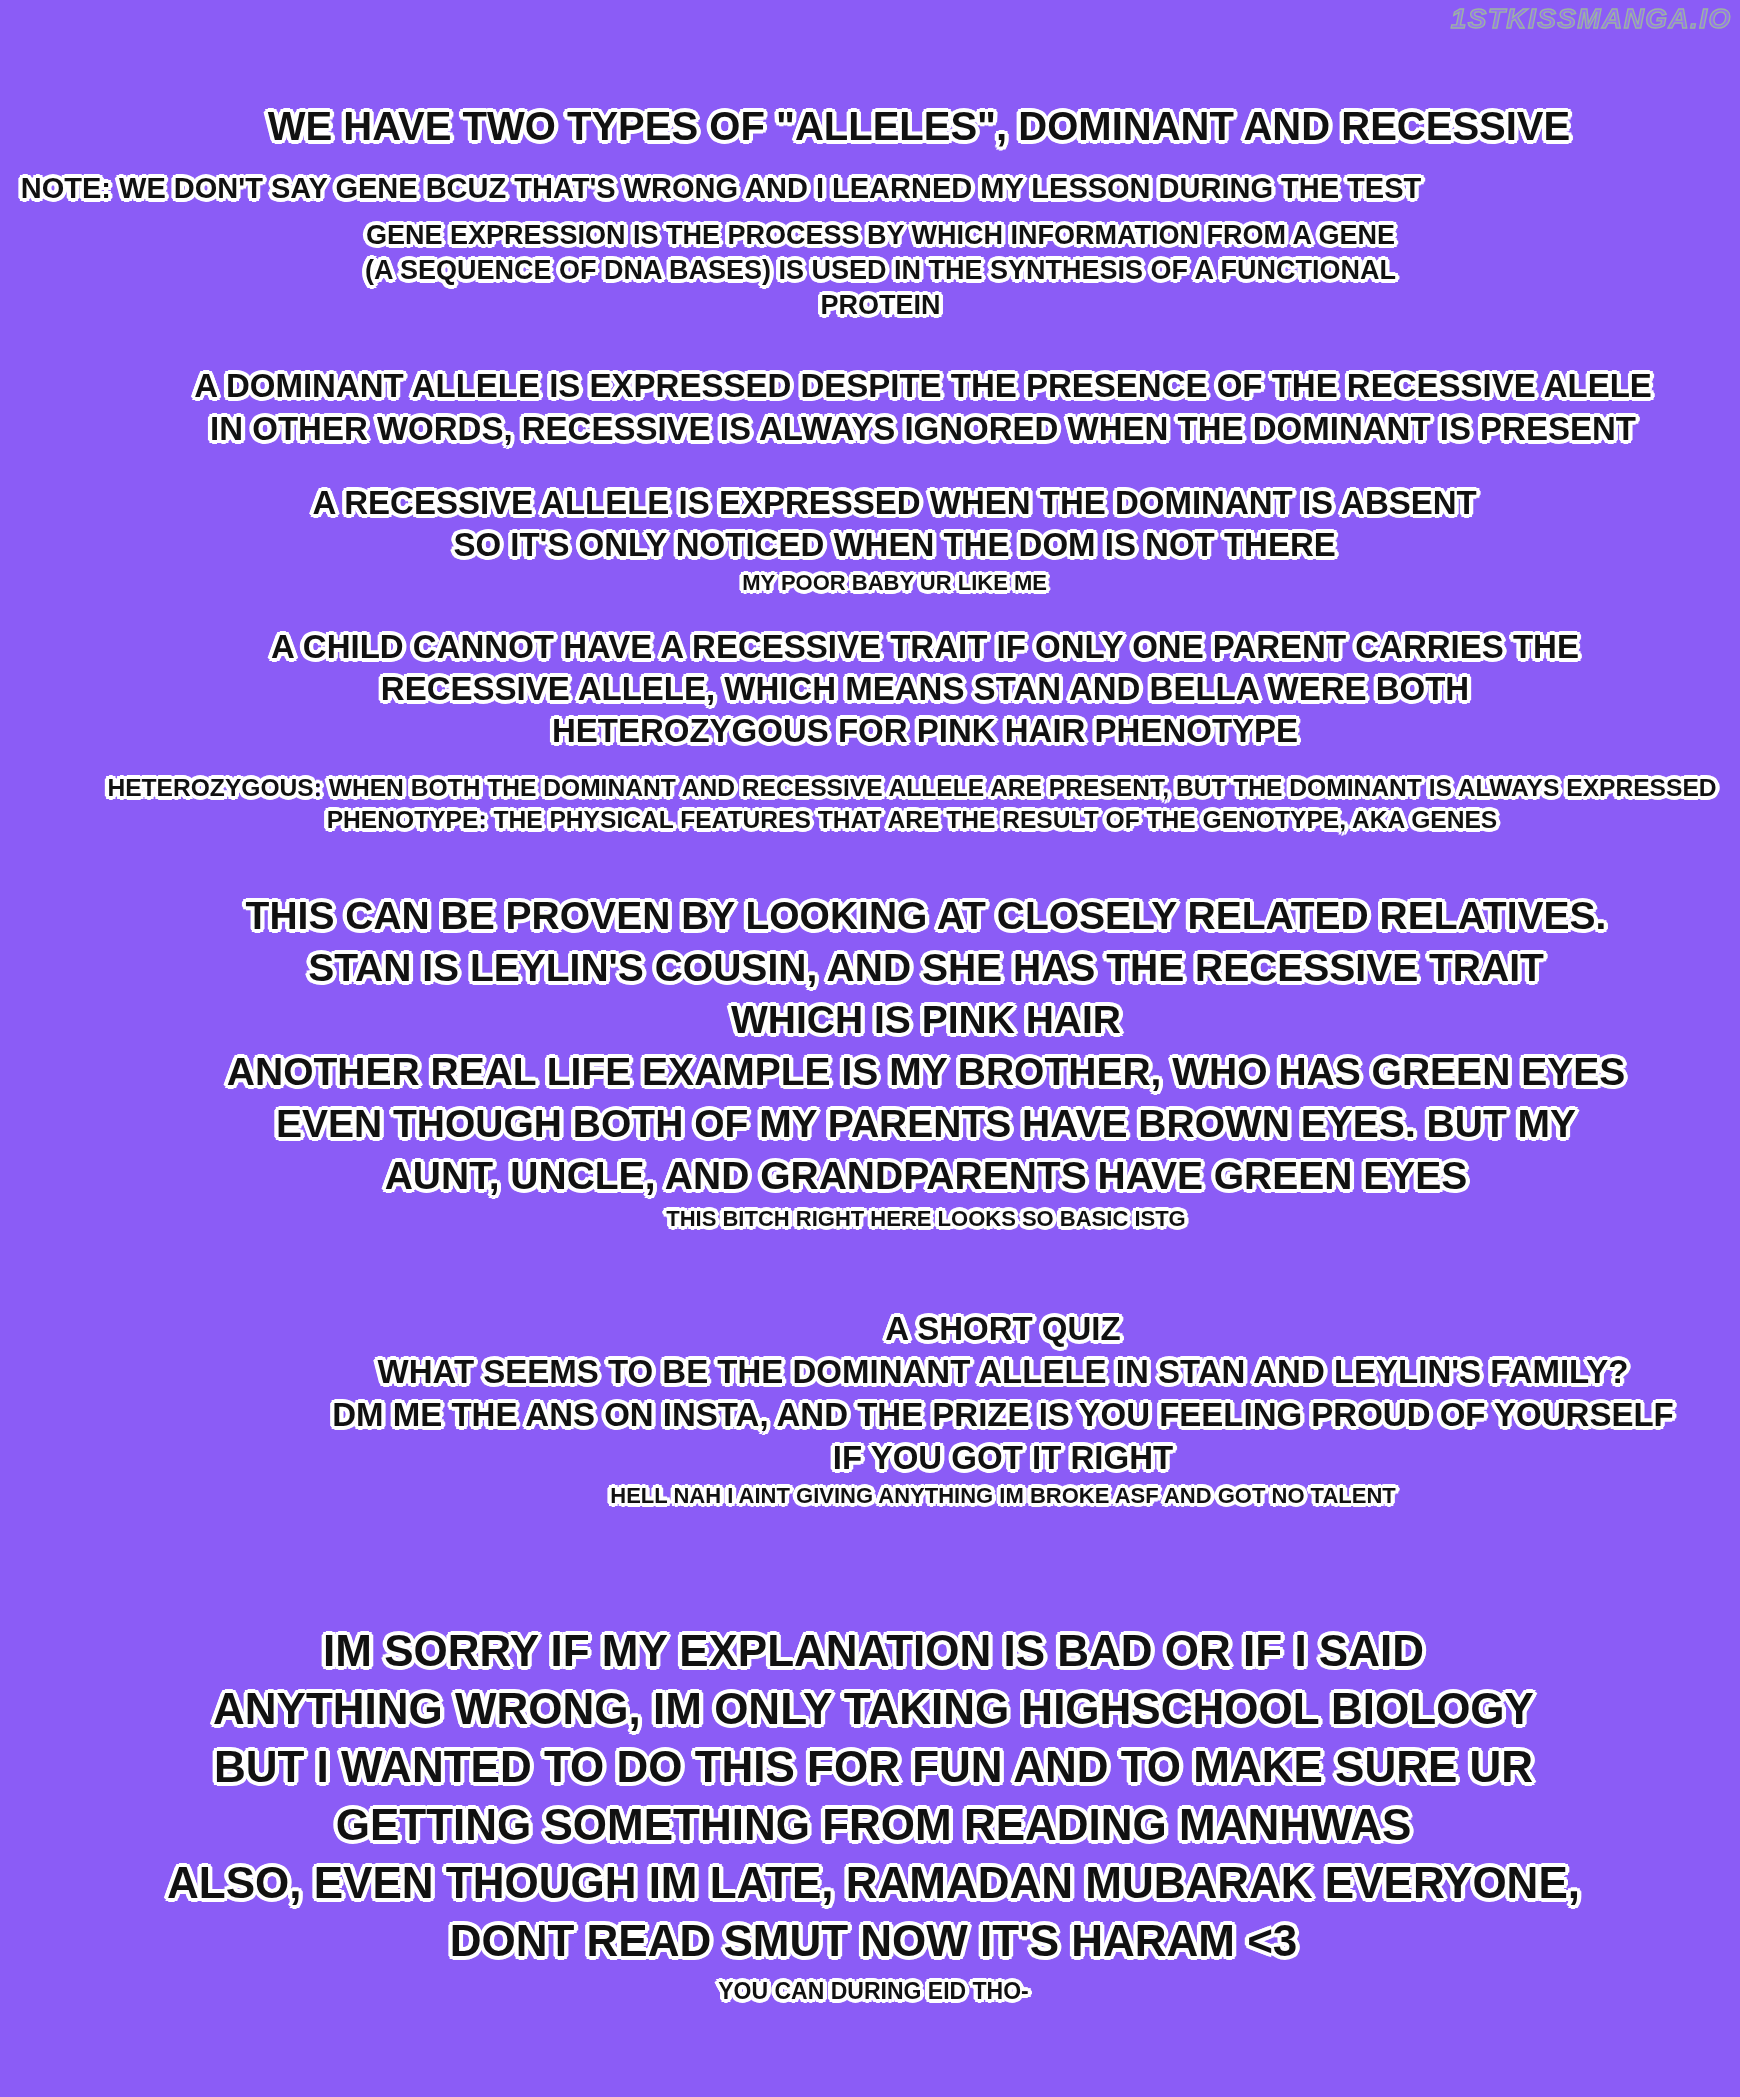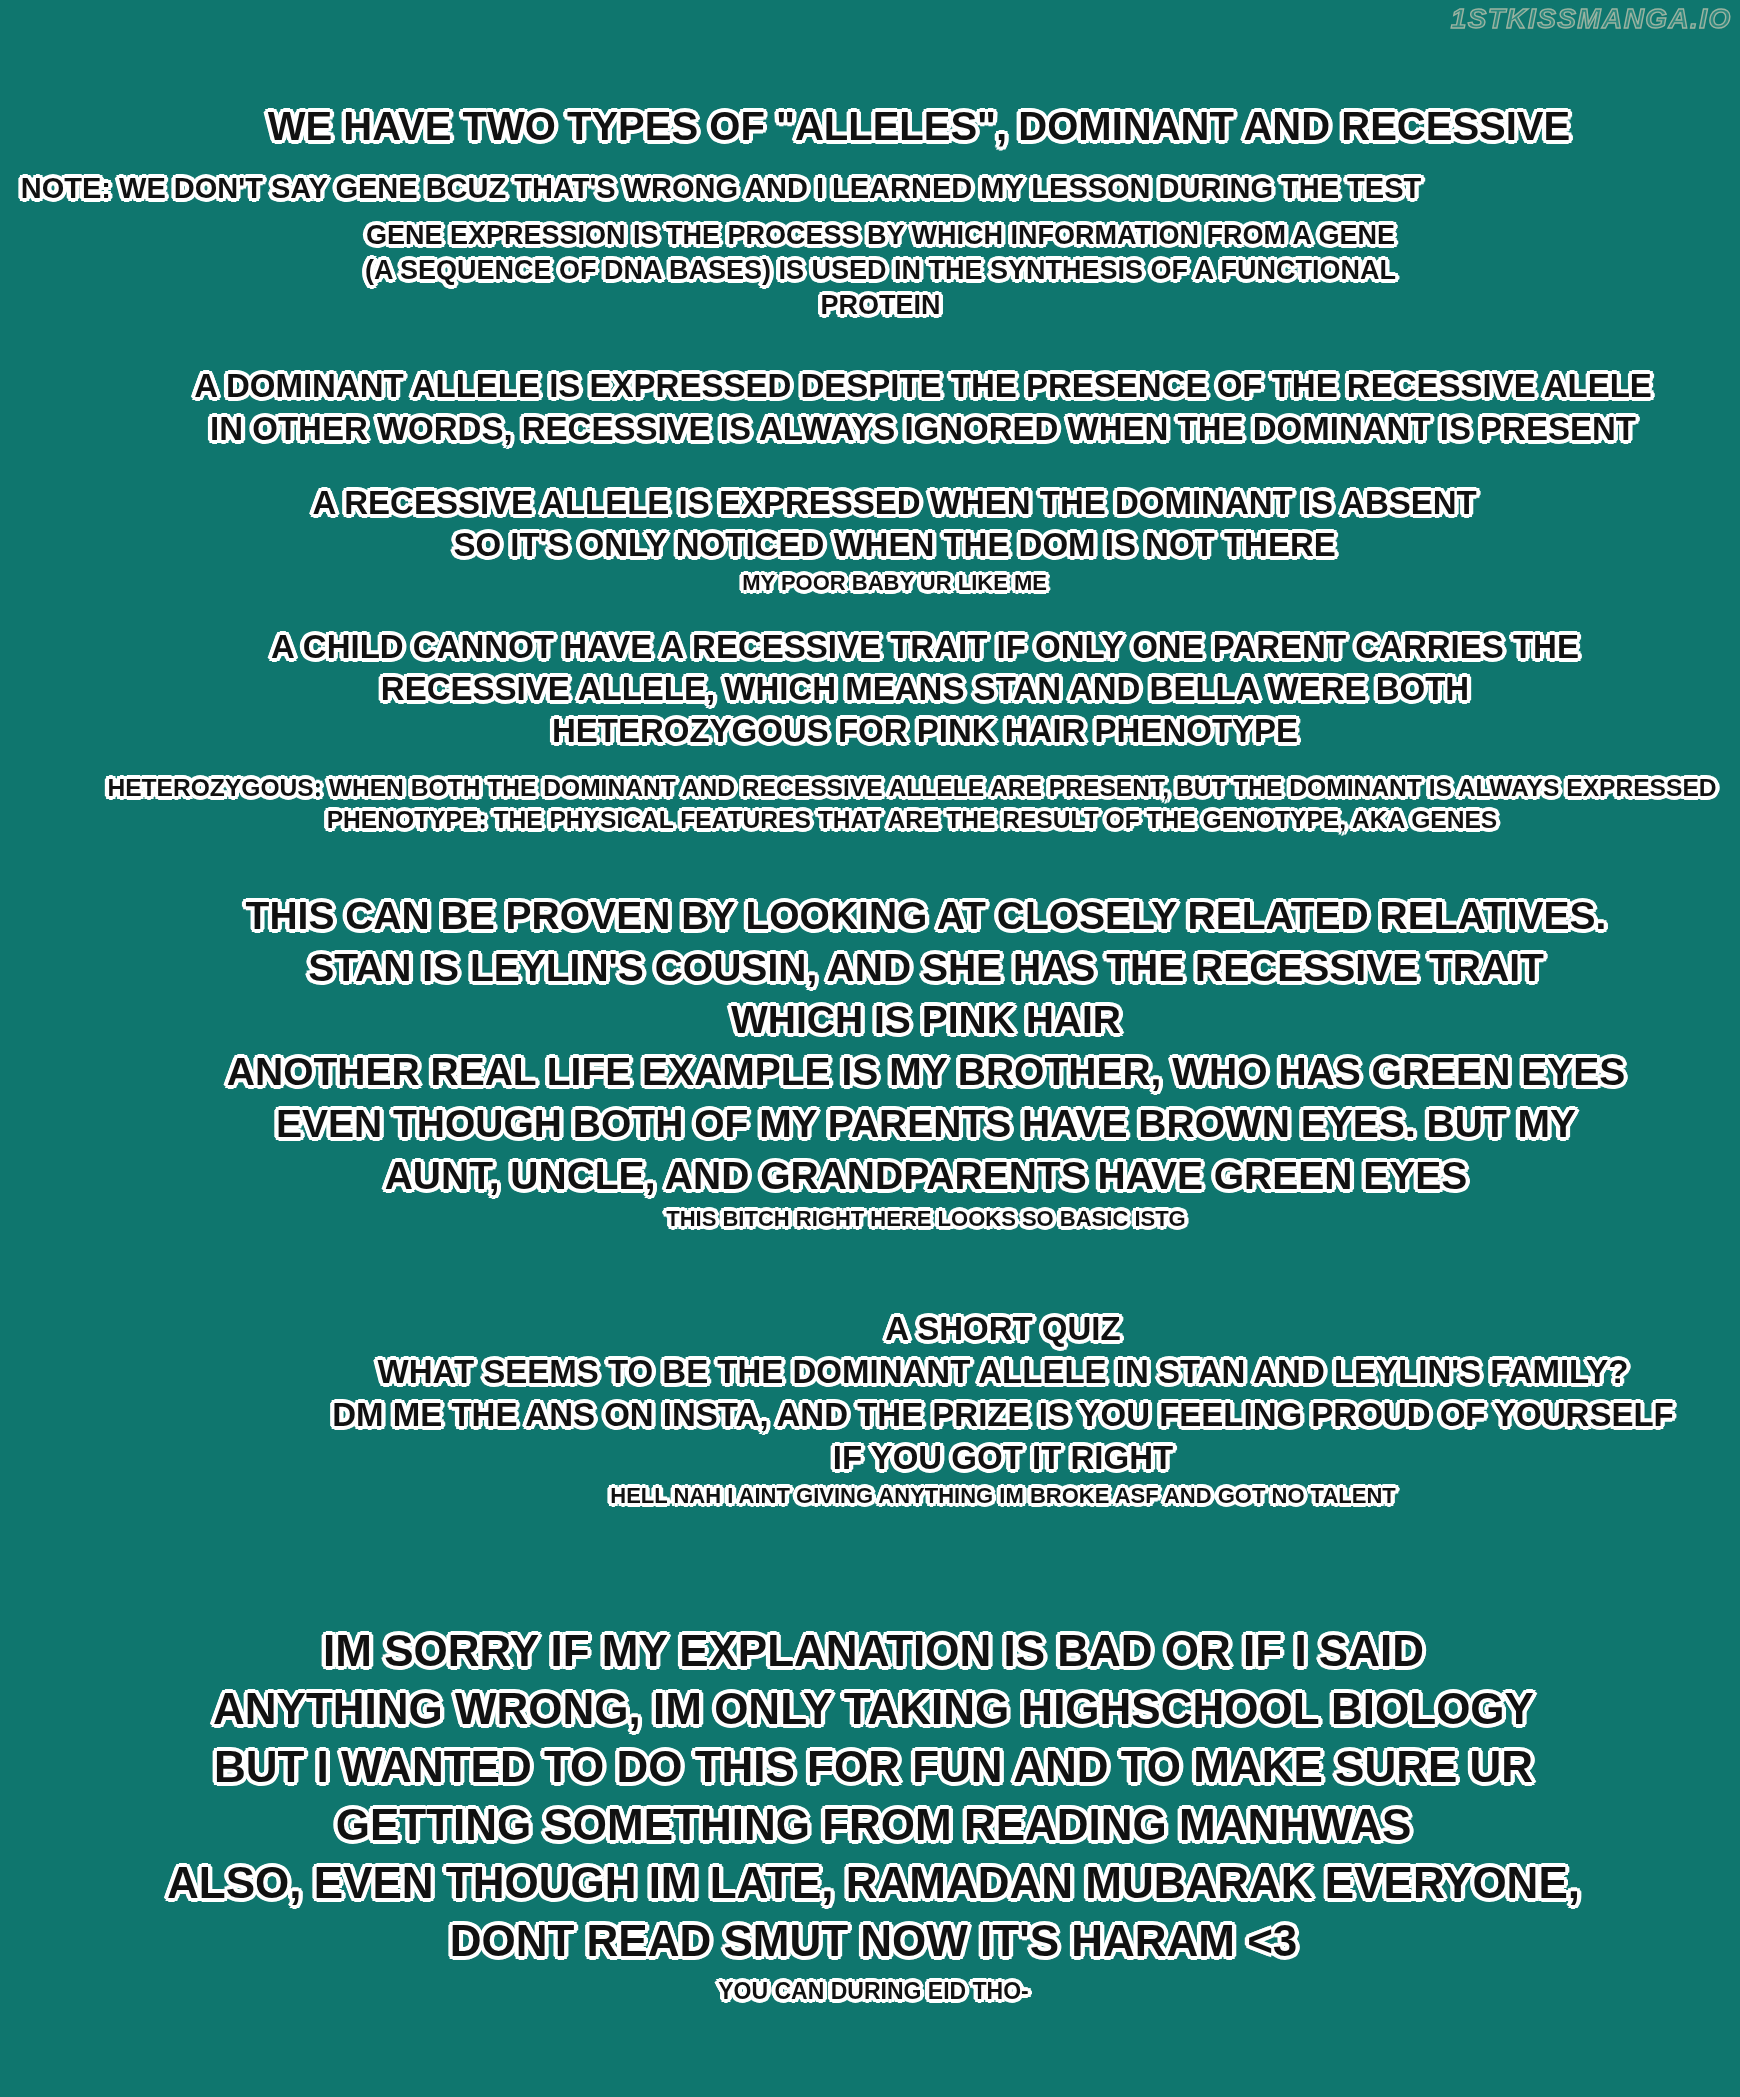--- a/index.html
+++ b/index.html
@@ -1,20 +1,20 @@
 <!DOCTYPE html>
 <html style="font-size:11.2px"><head>
 <meta charset="utf-8">
 <style>
   html,body{margin:0;padding:0;}
   .page{
     position:relative;
     width:1740px;
     height:2097px;
-    background:#0f766e;
+    background:#8b5cf6;
     overflow:hidden;
     font-family:"Liberation Sans","DejaVu Sans",sans-serif;
     font-weight:bold;
     color:#111;
   }
   .block{
     position:absolute;
     width:1740px;
     text-align:center;
   }

